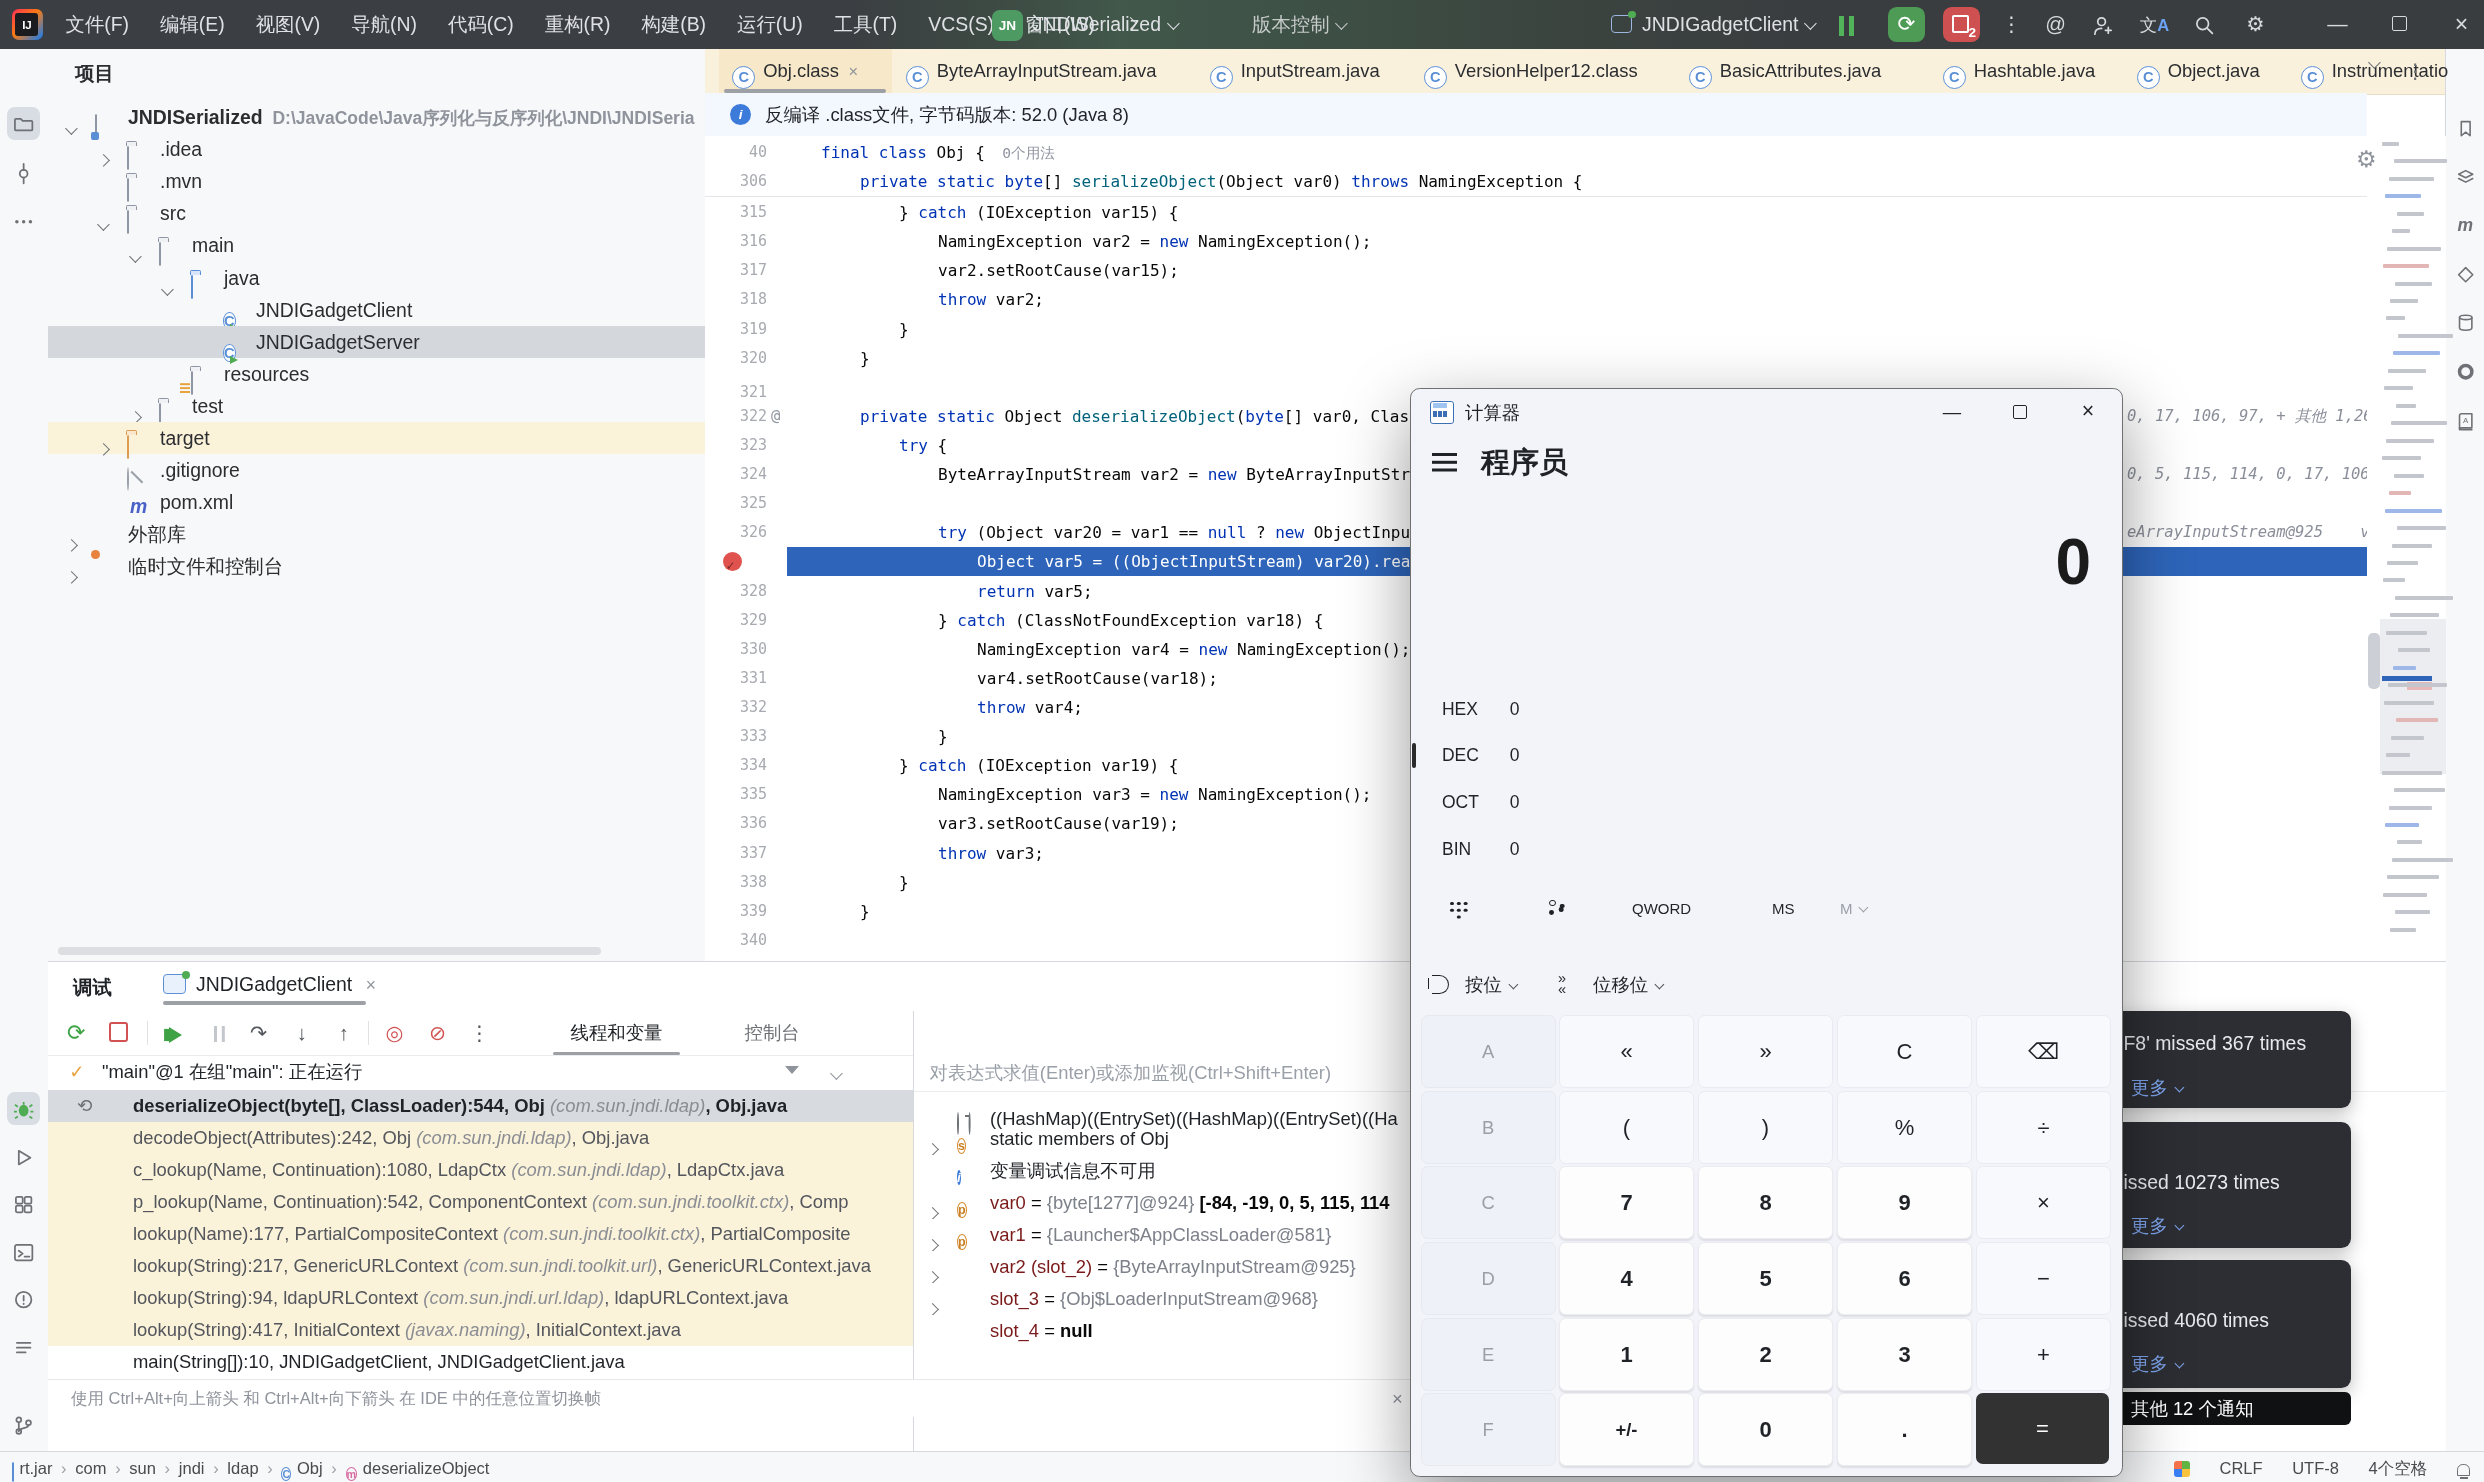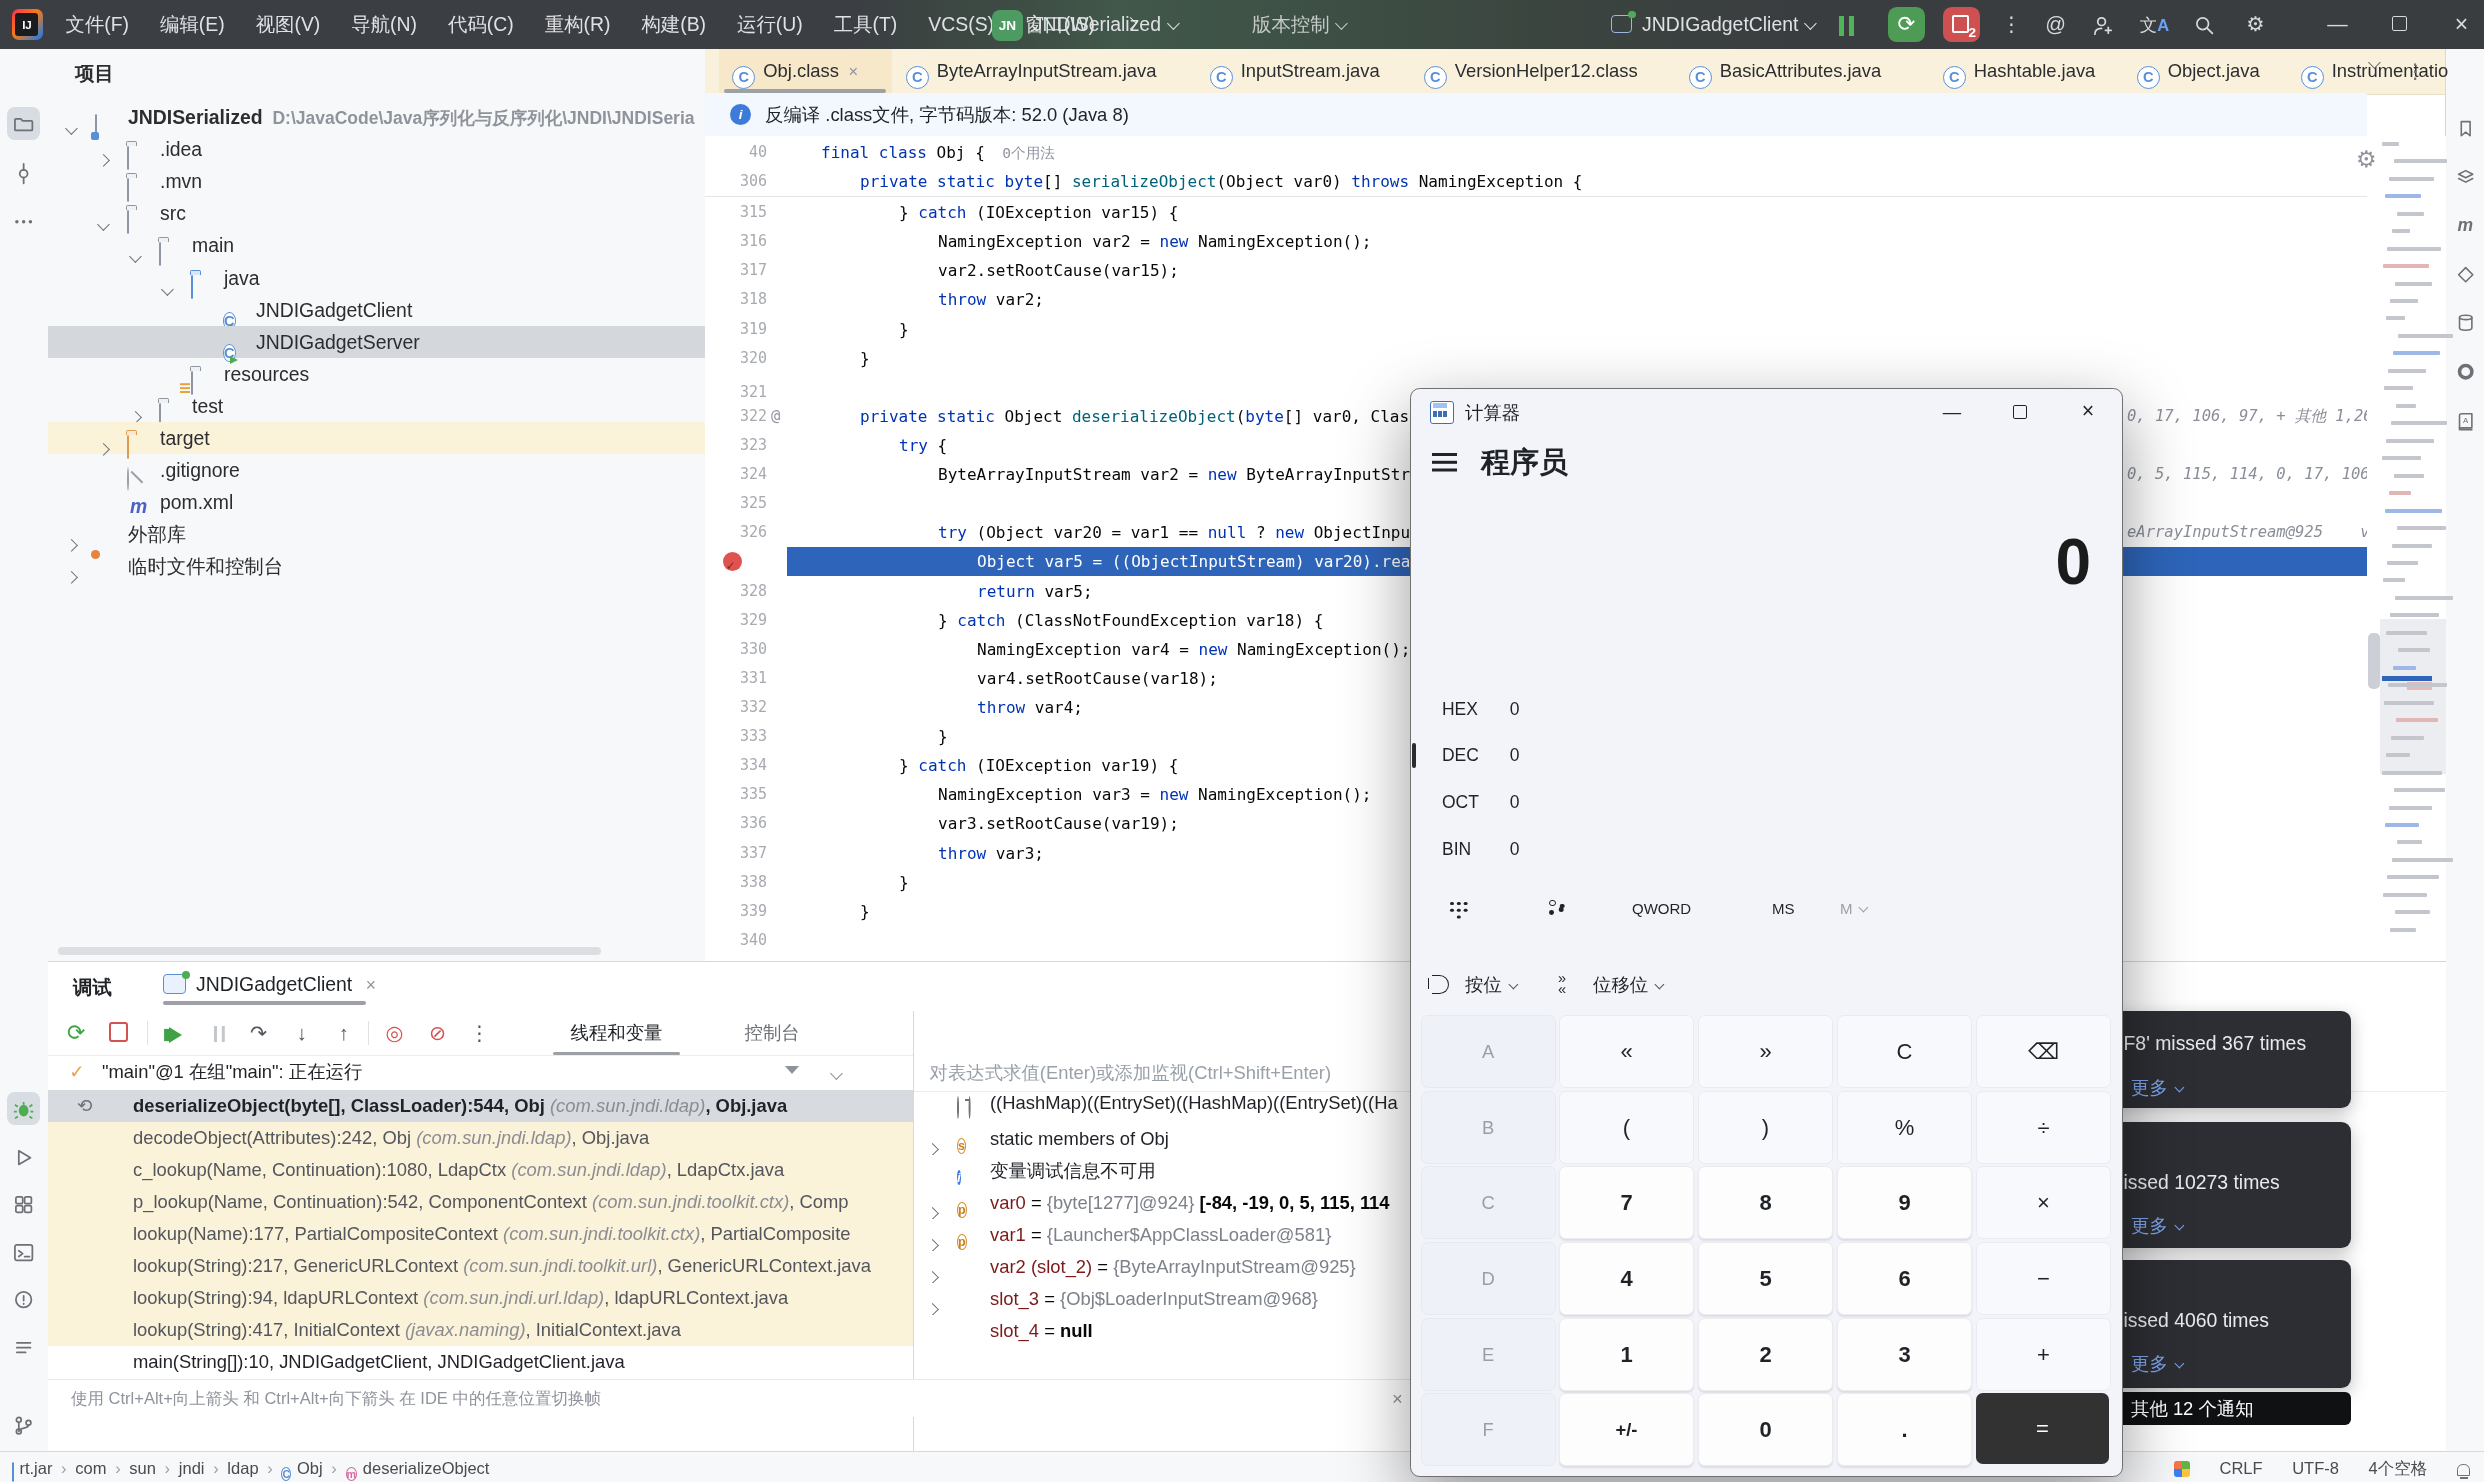--- a/index.html
+++ b/index.html
@@ -498,21 +498,21 @@
         <div class="frame lib" style="top: 160px;"><span class="tx"><span>lookup(String):217, GenericURLContext </span><span class="pkg">(com.sun.jndi.toolkit.url)</span><span>, GenericURLContext.java</span></span></div>
         <div class="frame lib" style="top: 192px;"><span class="tx"><span>lookup(String):94, ldapURLContext </span><span class="pkg">(com.sun.jndi.url.ldap)</span><span>, ldapURLContext.java</span></span></div>
         <div class="frame lib" style="top: 224px;"><span class="tx"><span>lookup(String):417, InitialContext </span><span class="pkg">(javax.naming)</span><span>, InitialContext.java</span></span></div>
         <div class="frame" style="top: 256px;"><span class="tx"><span>main(String[]):10, JNDIGadgetClient, JNDIGadgetClient.java</span><span class="pkg"></span><span></span></span></div>
       </div>
     <div id="varpanel">
       <div id="watchbar">
         <span>对表达式求值(Enter)或添加监视(Ctrl+Shift+Enter)</span>
       </div>
       <div id="vars">
-          <div class="vrow" style="top: 76px; padding-left: 46px;"><span class="vi"><span class="ic-watch"></span></span><span class="tx">((HashMap)((EntrySet)((HashMap)((EntrySet)((Ha</span></div>
+          <div class="vrow" style="top: 92px; padding-left: 46px;"><span class="vi"><span class="ic-watch"></span></span><span class="tx">((HashMap)((EntrySet)((HashMap)((EntrySet)((Ha</span></div>
           <div class="vrow" style="top: 112px;"><span class="chev"><span class="cv r" style="margin:0;"></span></span><span class="vi"><span class="ic-circ">s</span></span><span class="tx">static members of Obj</span></div>
           <div class="vrow" style="top: 144px;"><span class="vi"><span class="ic-info">i</span></span><span class="tx">变量调试信息不可用</span></div>
           <div class="vrow" style="top: 176px;"><span class="chev"><span class="cv r" style="margin:0;"></span></span><span class="vi"><span class="ic-circ">p</span></span><span class="tx"><span class="vname">var0</span><span class="tk-p"> = </span><span class="vref">{byte[1277]@924}</span><span class="vval"> [-84, -19, 0, 5, 115, 114</span></span></div>
           <div class="vrow" style="top: 208px;"><span class="chev"><span class="cv r" style="margin:0;"></span></span><span class="vi"><span class="ic-circ">p</span></span><span class="tx"><span class="vname">var1</span><span class="tk-p"> = </span><span class="vref">{Launcher$AppClassLoader@581}</span></span></div>
           <div class="vrow" style="top: 240px;"><span class="chev"><span class="cv r" style="margin:0;"></span></span><span class="vi"><span class="ic-loc"></span></span><span class="tx"><span class="vname">var2 (slot_2)</span><span class="tk-p"> = </span><span class="vref">{ByteArrayInputStream@925}</span></span></div>
           <div class="vrow" style="top: 272px; text-decoration: underline;"><span class="chev"><span class="cv r" style="margin:0;"></span></span><span class="vi"><span class="ic-loc"></span></span><span class="tx"><span class="vname">slot_3</span><span class="tk-p"> = </span><span class="vref">{Obj$LoaderInputStream@968}</span></span></div>
           <div class="vrow" style="top: 304px;"><span class="vi"><span class="ic-loc"></span></span><span class="tx"><span class="vname">slot_4</span><span class="tk-p"> = </span><span class="vval">null</span></span></div>
         </div>
     </div>
     <div id="dbghint">

